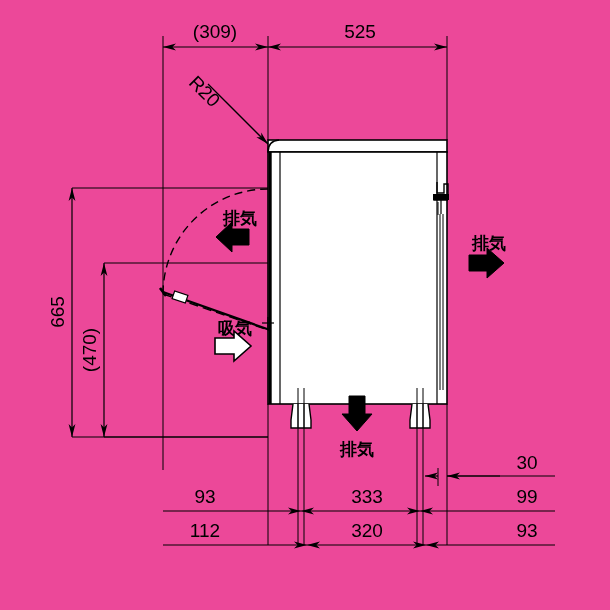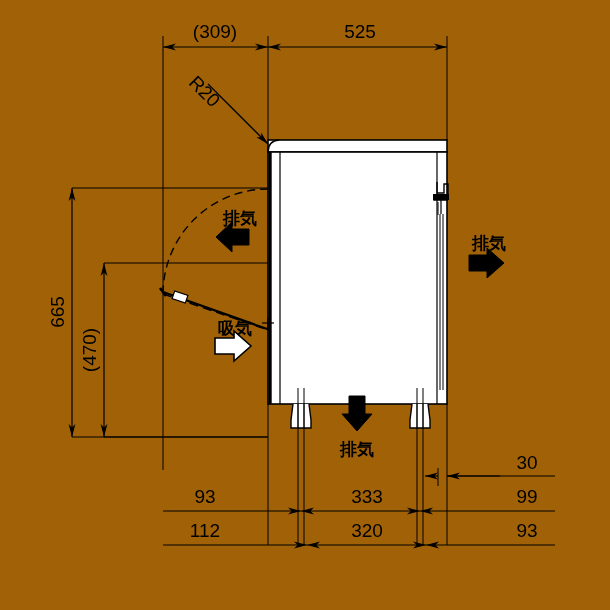--- a/index.html
+++ b/index.html
@@ -1,17 +1,17 @@
 <!DOCTYPE html>
 <html><head>
 <meta charset="utf-8">
 <style>
   html,body{margin:0;padding:0;background:#ffffff;}
   body{width:610px;height:610px;font-family:"Liberation Sans",sans-serif;}
-  #stage{position:relative;width:610px;height:610px;overflow:hidden;background:#a16207;}
+  #stage{position:relative;width:610px;height:610px;overflow:hidden;background:#ec4899;}
   svg{position:absolute;left:0;top:0;}
   .dimtext{font-family:"Liberation Sans",sans-serif;font-size:19px;fill:#000;}
   .jptext{font-family:"DejaVu Sans",sans-serif;font-size:17px;font-weight:bold;fill:#000;}
   .radtext{font-family:"Liberation Sans",sans-serif;font-size:19px;fill:#000;}
 </style>
 </head>
 <body>
 
 <div id="stage">
 <svg width="610" height="610" viewBox="0 0 610 610">

